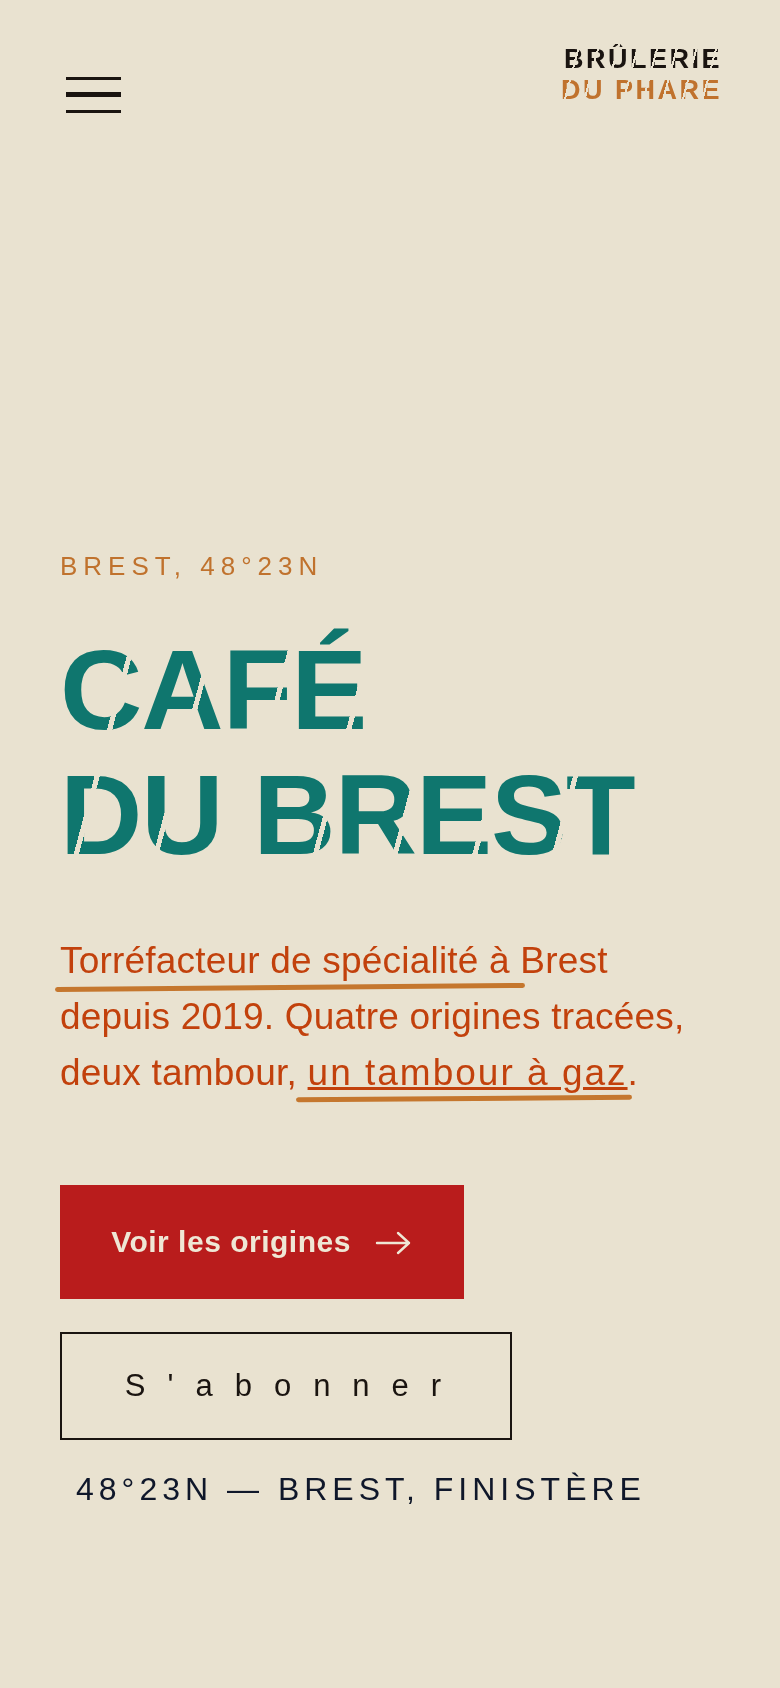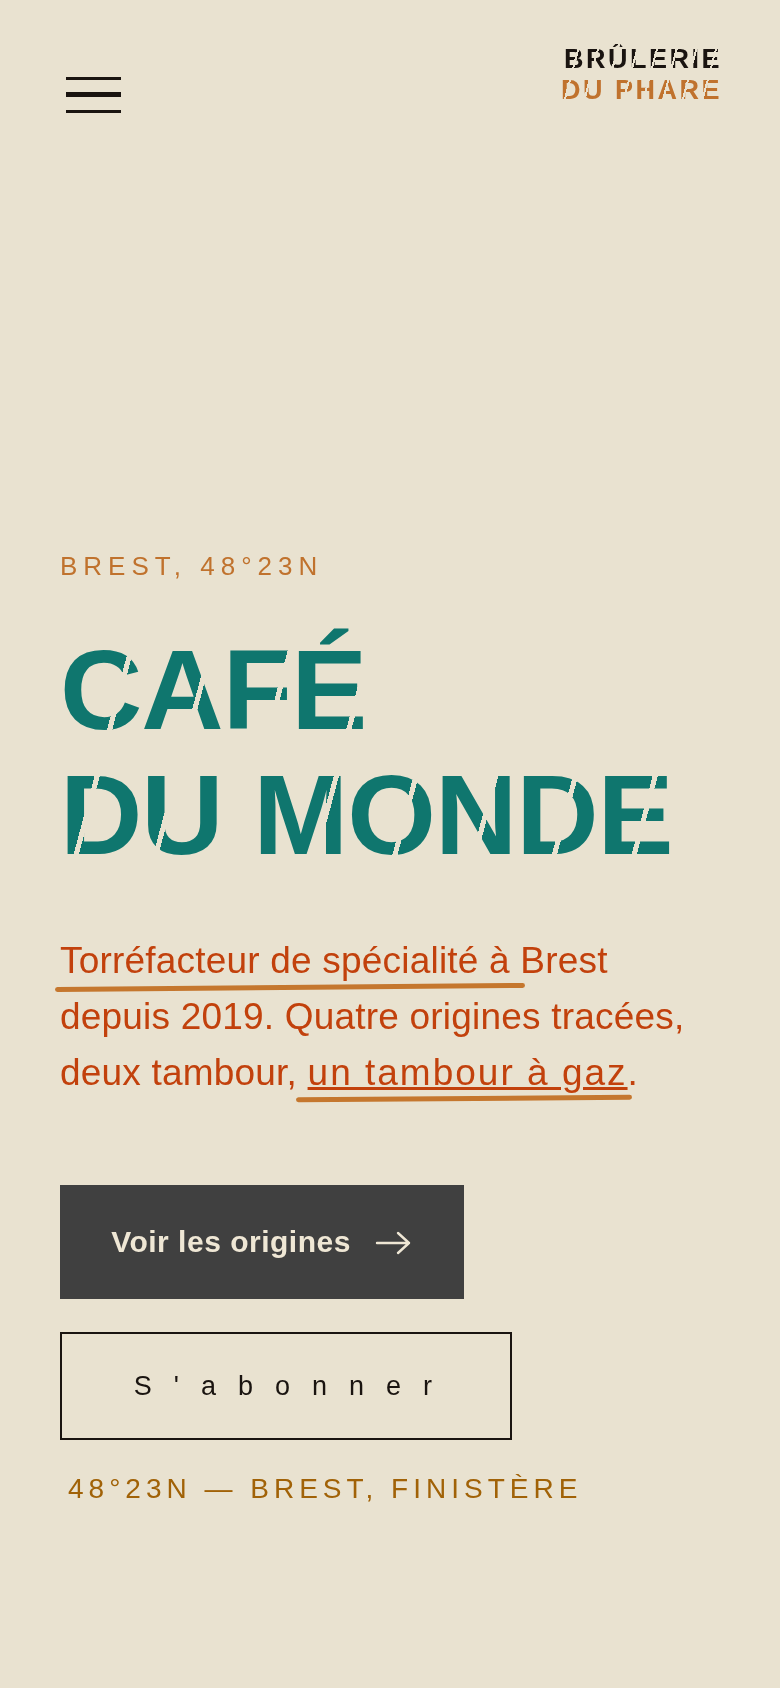--- a/index.html
+++ b/index.html
@@ -55,34 +55,34 @@
     content:""; position:absolute; height:5px; background:#C5772E; border-radius:3px;
   }
   .tagline .link1::after { left:-5px; right:-46px; bottom:-9px; transform:rotate(-0.5deg); }
   .tagline .link2 { letter-spacing:2px;text-decoration:underline; }
   .tagline .link2::after { left:-12px; right:-4px; bottom:-8px; transform:rotate(-0.4deg); }
 
   
   .btn { display:flex; align-items:center; justify-content:center; font-family:inherit; cursor:pointer; }
   .btn-primary {
     margin-top:84px; width:404px; height:114px;
-    background:#404040; color:#EFE7D5; border:none;
+    background:#b91c1c; color:#EFE7D5; border:none;
     font-size:30px; font-weight:700; letter-spacing:0.5px; gap:24px;
   }
   .btn-primary .arrow { flex:0 0 auto; display:block; margin-top:2px; }
   .btn-secondary {
     margin-top:33px; width:452px; height:108px;
     background:transparent; border:2px solid #1A1410; color:#1A1410;
-    font-size:27px; font-weight:400; letter-spacing:22px; padding-left:22px;
+    font-size:31px; font-weight:400; letter-spacing:22px; padding-left:22px;
   }
 
   
   .location {
-    margin:36px 8px 0; font-size:28px; line-height:26px;
-    letter-spacing:5px; color:#a16207;
+    margin:36px 16px 0; font-size:32px; line-height:26px;
+    letter-spacing:5px; color:#0f172a;
   }
 </style>
 </head>
 <body>
 
 <header class="header">
   <button class="menu-btn" aria-label="Menu">
     <span class="line l1"></span>
     <span class="line l2"></span>
     <span class="line l3"></span>
@@ -91,21 +91,21 @@
     <span class="line">BRÛLERIE</span>
     <span class="line accent">DU PHARE</span>
   </div>
 </header>
 
 <main class="hero">
   <p class="eyebrow">BREST, 48°23N</p>
 
   <h1 class="title">
     <span class="line">CAFÉ</span>
-    <span class="line">DU MONDE</span>
+    <span class="line">DU BREST</span>
   </h1>
 
   <p class="tagline"><a class="link1">Torréfacteur de spécialité</a><span> à Brest</span><br>
     <span>depuis 2019. Quatre origines tracées,</span><br>
     <span>deux tambour, </span><a class="link2">un tambour à gaz</a><span>.</span></p>
 
   <button class="btn btn-primary">
     <span>Voir les origines</span>
     <svg class="arrow" width="38" height="26" viewBox="0 0 38 26" fill="none">
       <path d="M2 13 H34 M23 3 L34 13 L23 23" stroke="#EFE7D5" stroke-width="2.4" stroke-linecap="round" stroke-linejoin="round"></path>

